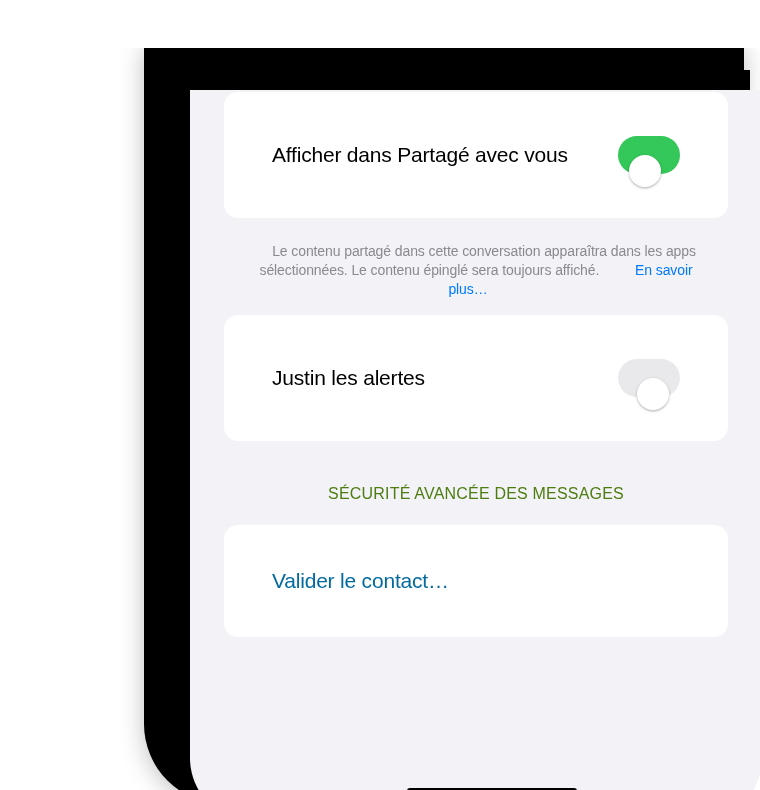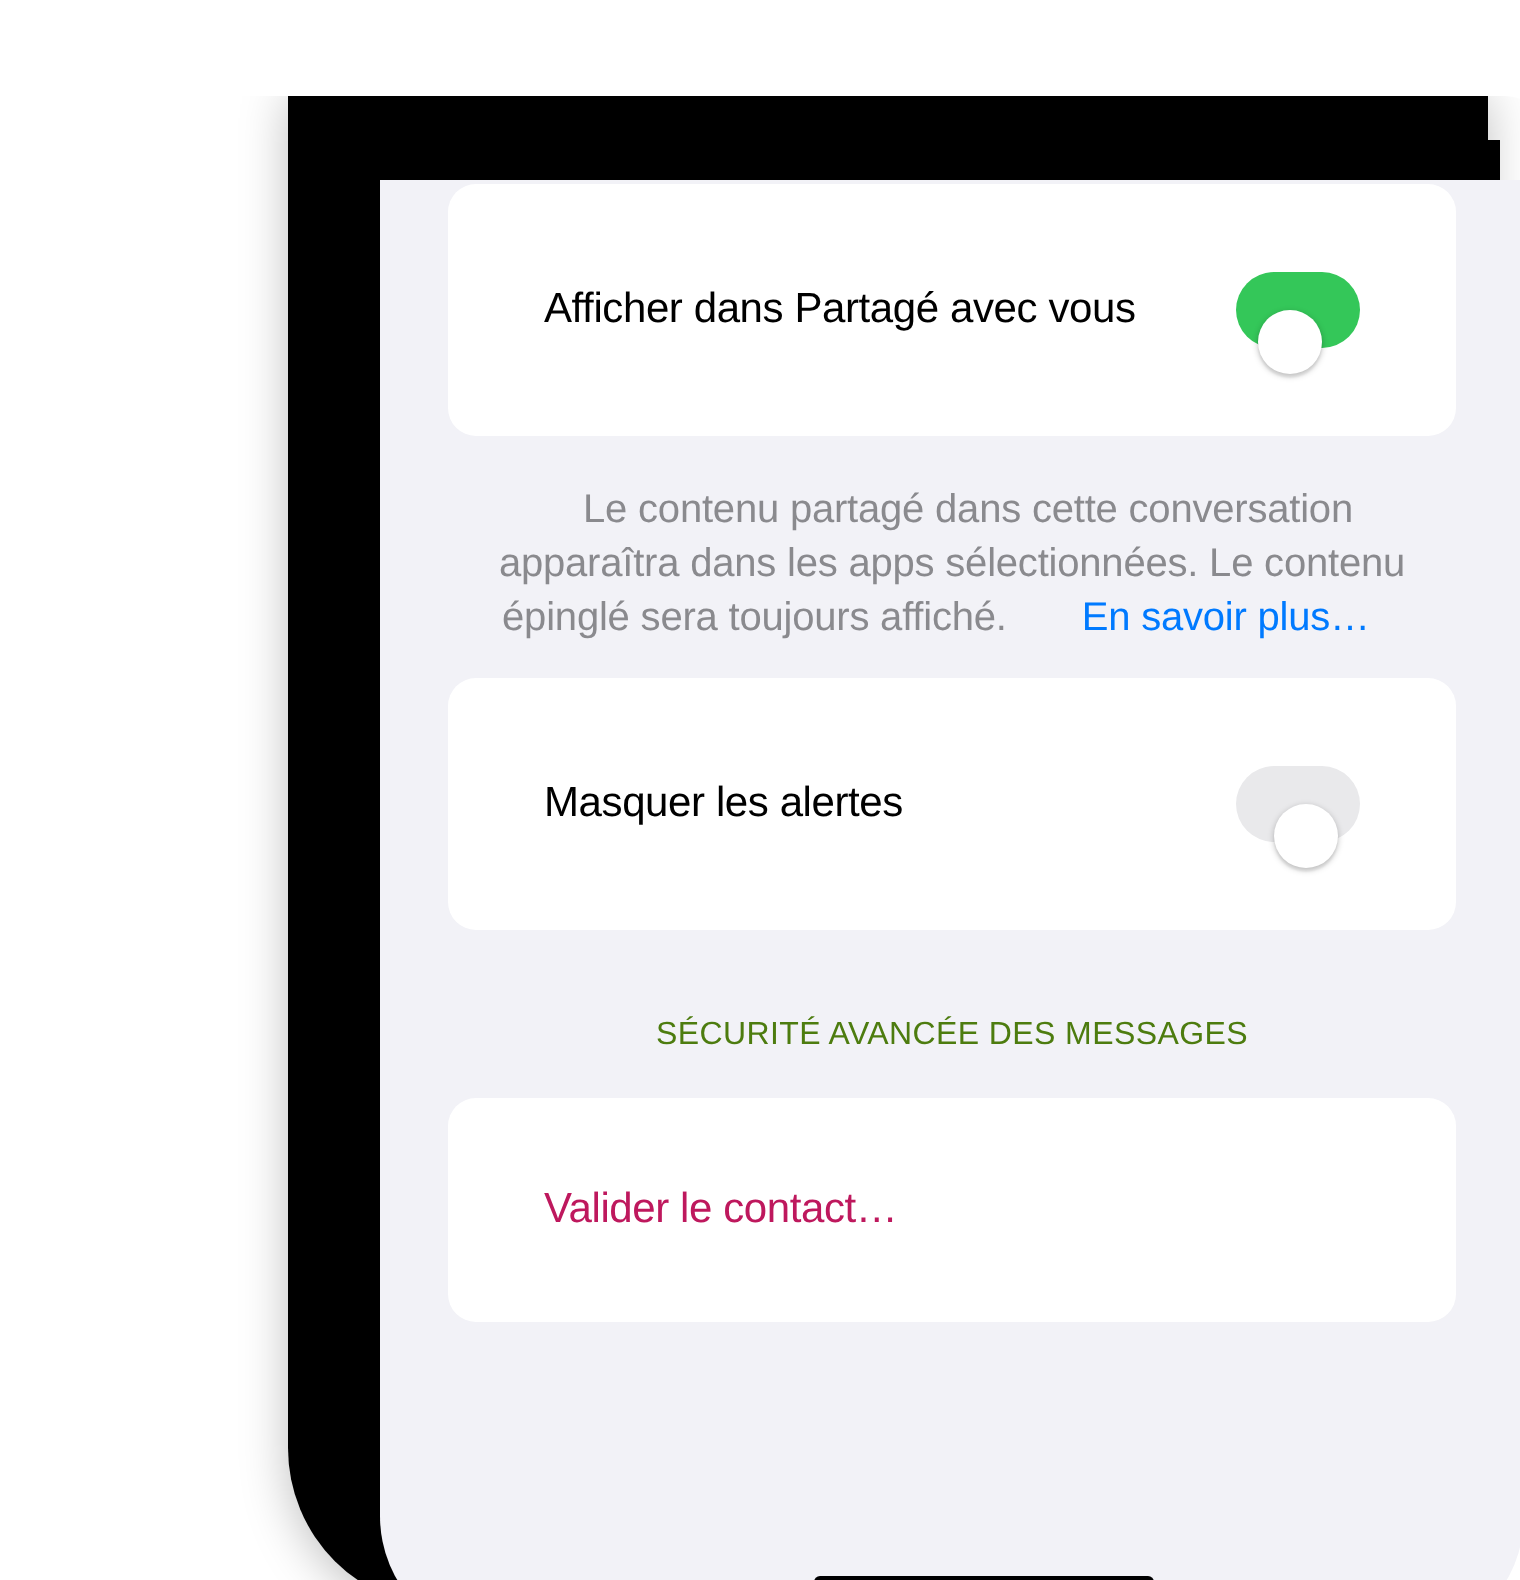--- a/index.html
+++ b/index.html
@@ -61,26 +61,26 @@
     min-height: 54px;
   }
   .row + .row { border-top: 1px solid #e5e5ea; }
   .row-label {
     font-size: 21px;
     color: #000;
     letter-spacing: -0.2px;
   }
   .row-link {
     font-size: 21px;
-    color: #be185d;
+    color: #0369a1;
     letter-spacing: -0.2px;
   }
   .footer {
     padding: 8px 16px 0 16px;
-    font-size: 20px;
+    font-size: 14px;
     line-height: 1.35;
     color: #8a8a8e;
     letter-spacing: -0.1px;
   }
   .footer a, .link {
     color: #007aff;
     text-decoration: none;
   }
   .section-header {
     padding: 28px 16px 6px 16px;
@@ -137,21 +137,21 @@
               <div class="knob"></div>
             </div>
           </div>
         </div>
         <div class="footer">
           <span>Le contenu partagé dans cette conversation apparaîtra dans les apps sélectionnées. Le contenu épinglé sera toujours affiché. </span><span class="link">En savoir plus…</span>
         </div>
 
         <div class="group">
           <div class="row">
-            <span class="row-label">Masquer les alertes</span>
+            <span class="row-label">Justin les alertes</span>
             <div class="toggle off">
               <div class="knob"></div>
             </div>
           </div>
         </div>
 
         <div class="section-header">SÉCURITÉ AVANCÉE DES MESSAGES</div>
         <div class="group" style="margin-top:0">
           <div class="row">
             <span class="row-link">Valider le contact…</span>

